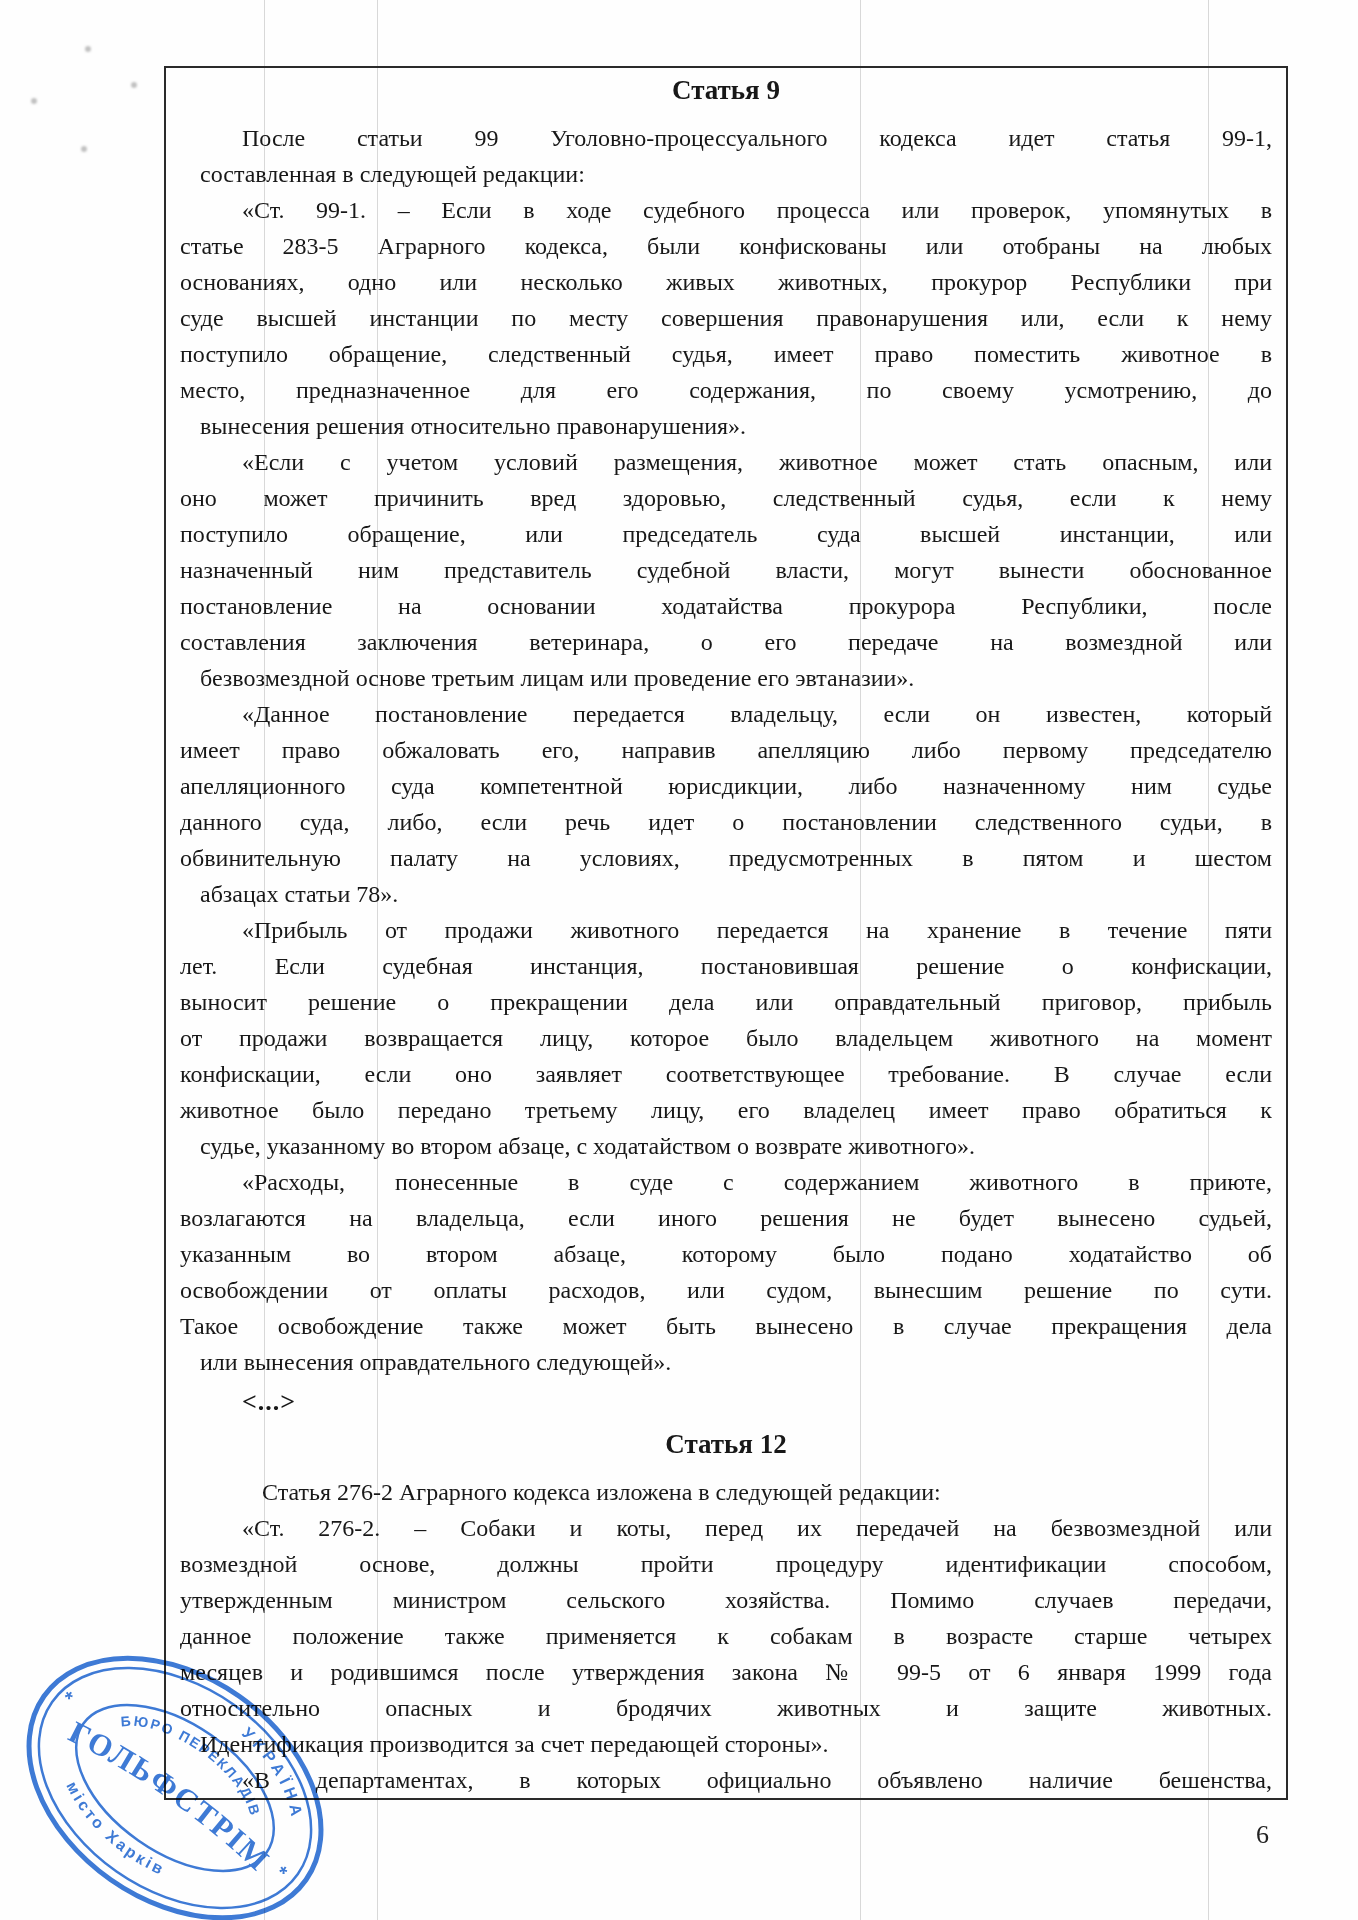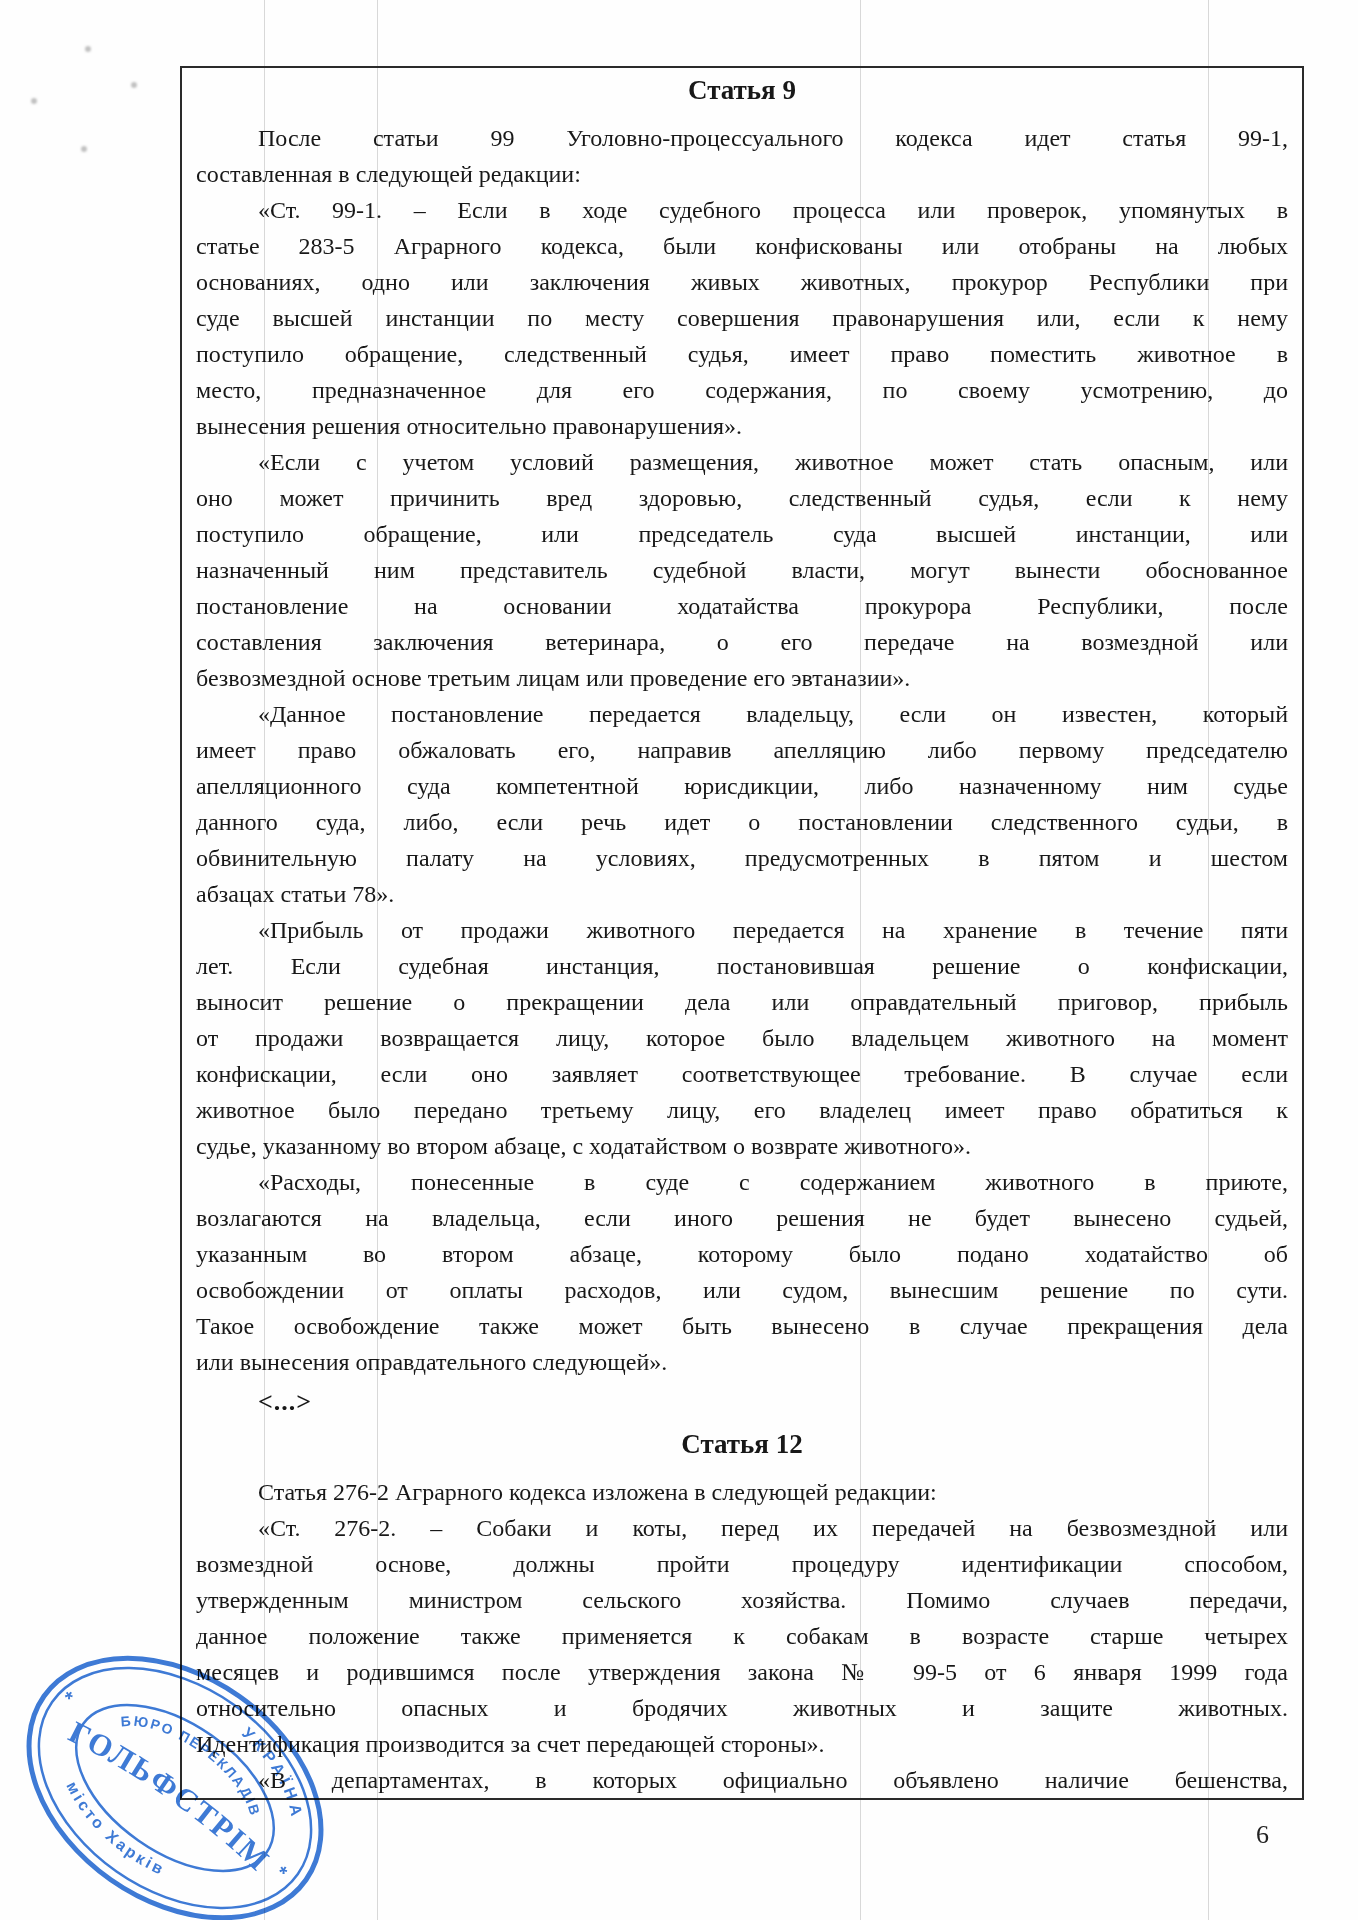--- a/index.html
+++ b/index.html
@@ -8,36 +8,36 @@
     font-family:"Liberation Serif","DejaVu Serif",serif;color:#181818;
     -webkit-font-smoothing:antialiased;
   }
   .page{position:absolute;inset:0;background:#fefefe;}
   
   .scanline{position:absolute;top:0;bottom:0;width:1px;background:rgba(130,130,130,.30);}
   .speck{position:absolute;width:6px;height:6px;border-radius:50%;
          background:rgba(120,120,120,.45);filter:blur(1px);}
   
   .frame{
-    position:absolute;left:180px;top:66px;width:1124px;height:1734px;
+    position:absolute;left:164px;top:66px;width:1124px;height:1734px;
     border:2px solid #2a2a2a;box-sizing:border-box;
     padding:4px 14px 0 14px;overflow:hidden;
   }
   .heading{
     text-align:center;font-weight:bold;font-size:27px;line-height:36px;
     margin:0 0 12px 0;
   }
   .para{margin:0;}
   .pline{
     font-size:24px;line-height:36px;
     text-align:justify;text-align-last:justify;
     white-space:normal;
   }
   .pline.first{text-indent:62px;}
-  .pline.last{text-align-last:left;}
+  .pline.last{text-align-last:left;margin-left:20px;}
   .marker{
     font-size:26px;line-height:36px;font-weight:bold;
     padding-left:62px;margin:4px 0 6px 0;letter-spacing:1px;
   }
   .page-number{
     position:absolute;left:1256px;top:1820px;font-size:26px;color:#222;
   }
   
   .stamp{
     position:absolute;left:5px;top:1663px;width:340px;height:250px;
@@ -66,21 +66,21 @@
   <div class="frame">
     <div id="doc-body">
         <div class="heading">Статья 9</div>
         <div class="para">
           <div class="pline first">После статьи 99 Уголовно-процессуального кодекса идет статья 99-1,</div>
           <div class="pline last">составленная в следующей редакции:</div>
         </div>
         <div class="para">
           <div class="pline first">«Ст. 99-1. – Если в ходе судебного процесса или проверок, упомянутых в</div>
           <div class="pline">статье 283-5 Аграрного кодекса, были конфискованы или отобраны на любых</div>
-          <div class="pline">основаниях, одно или заключения живых животных, прокурор Республики при</div>
+          <div class="pline">основаниях, одно или несколько живых животных, прокурор Республики при</div>
           <div class="pline">суде высшей инстанции по месту совершения правонарушения или, если к нему</div>
           <div class="pline">поступило обращение, следственный судья, имеет право поместить животное в</div>
           <div class="pline">место, предназначенное для его содержания, по своему усмотрению, до</div>
           <div class="pline last">вынесения решения относительно правонарушения».</div>
         </div>
         <div class="para">
           <div class="pline first">«Если с учетом условий размещения, животное может стать опасным, или</div>
           <div class="pline">оно может причинить вред здоровью, следственный судья, если к нему</div>
           <div class="pline">поступило обращение, или председатель суда высшей инстанции, или</div>
           <div class="pline">назначенный ним представитель судебной власти, могут вынести обоснованное</div>

